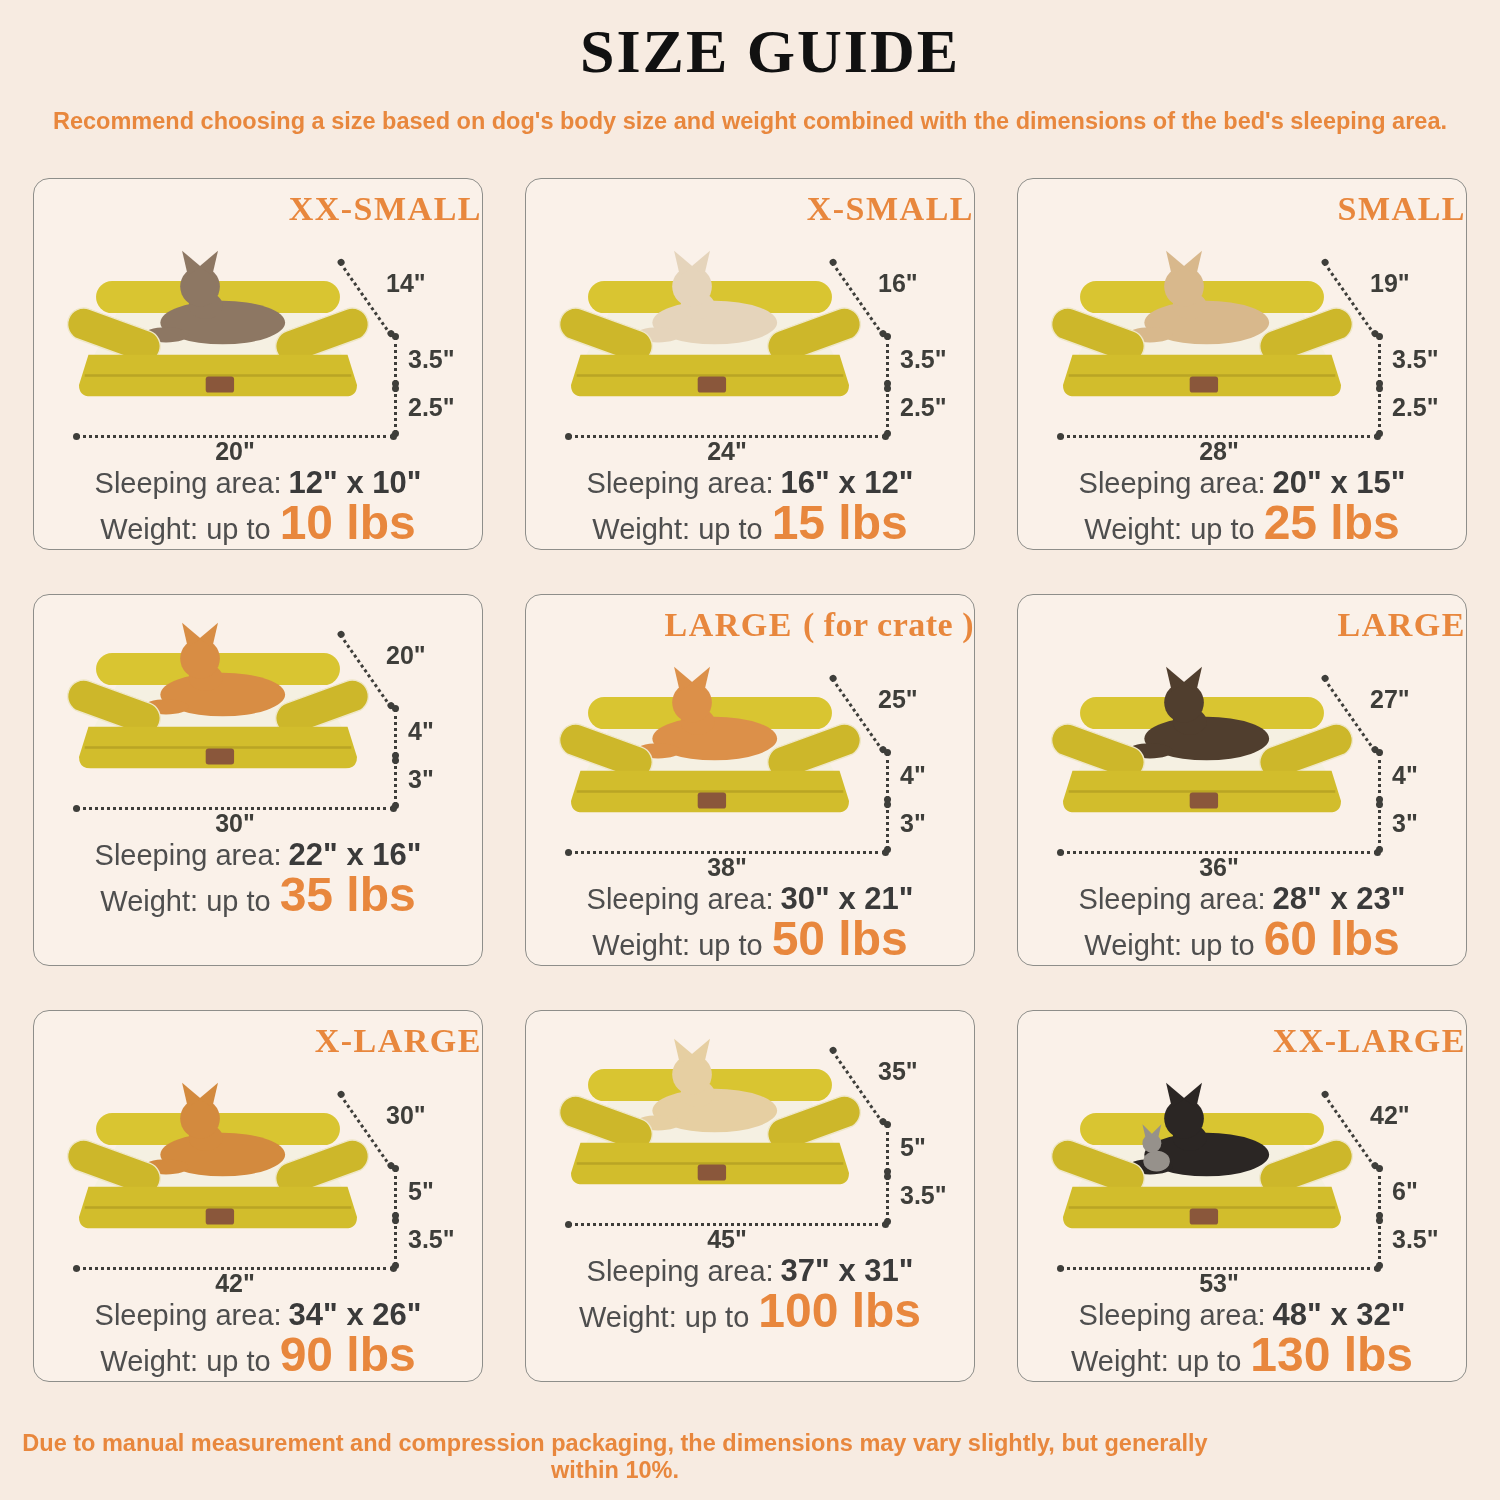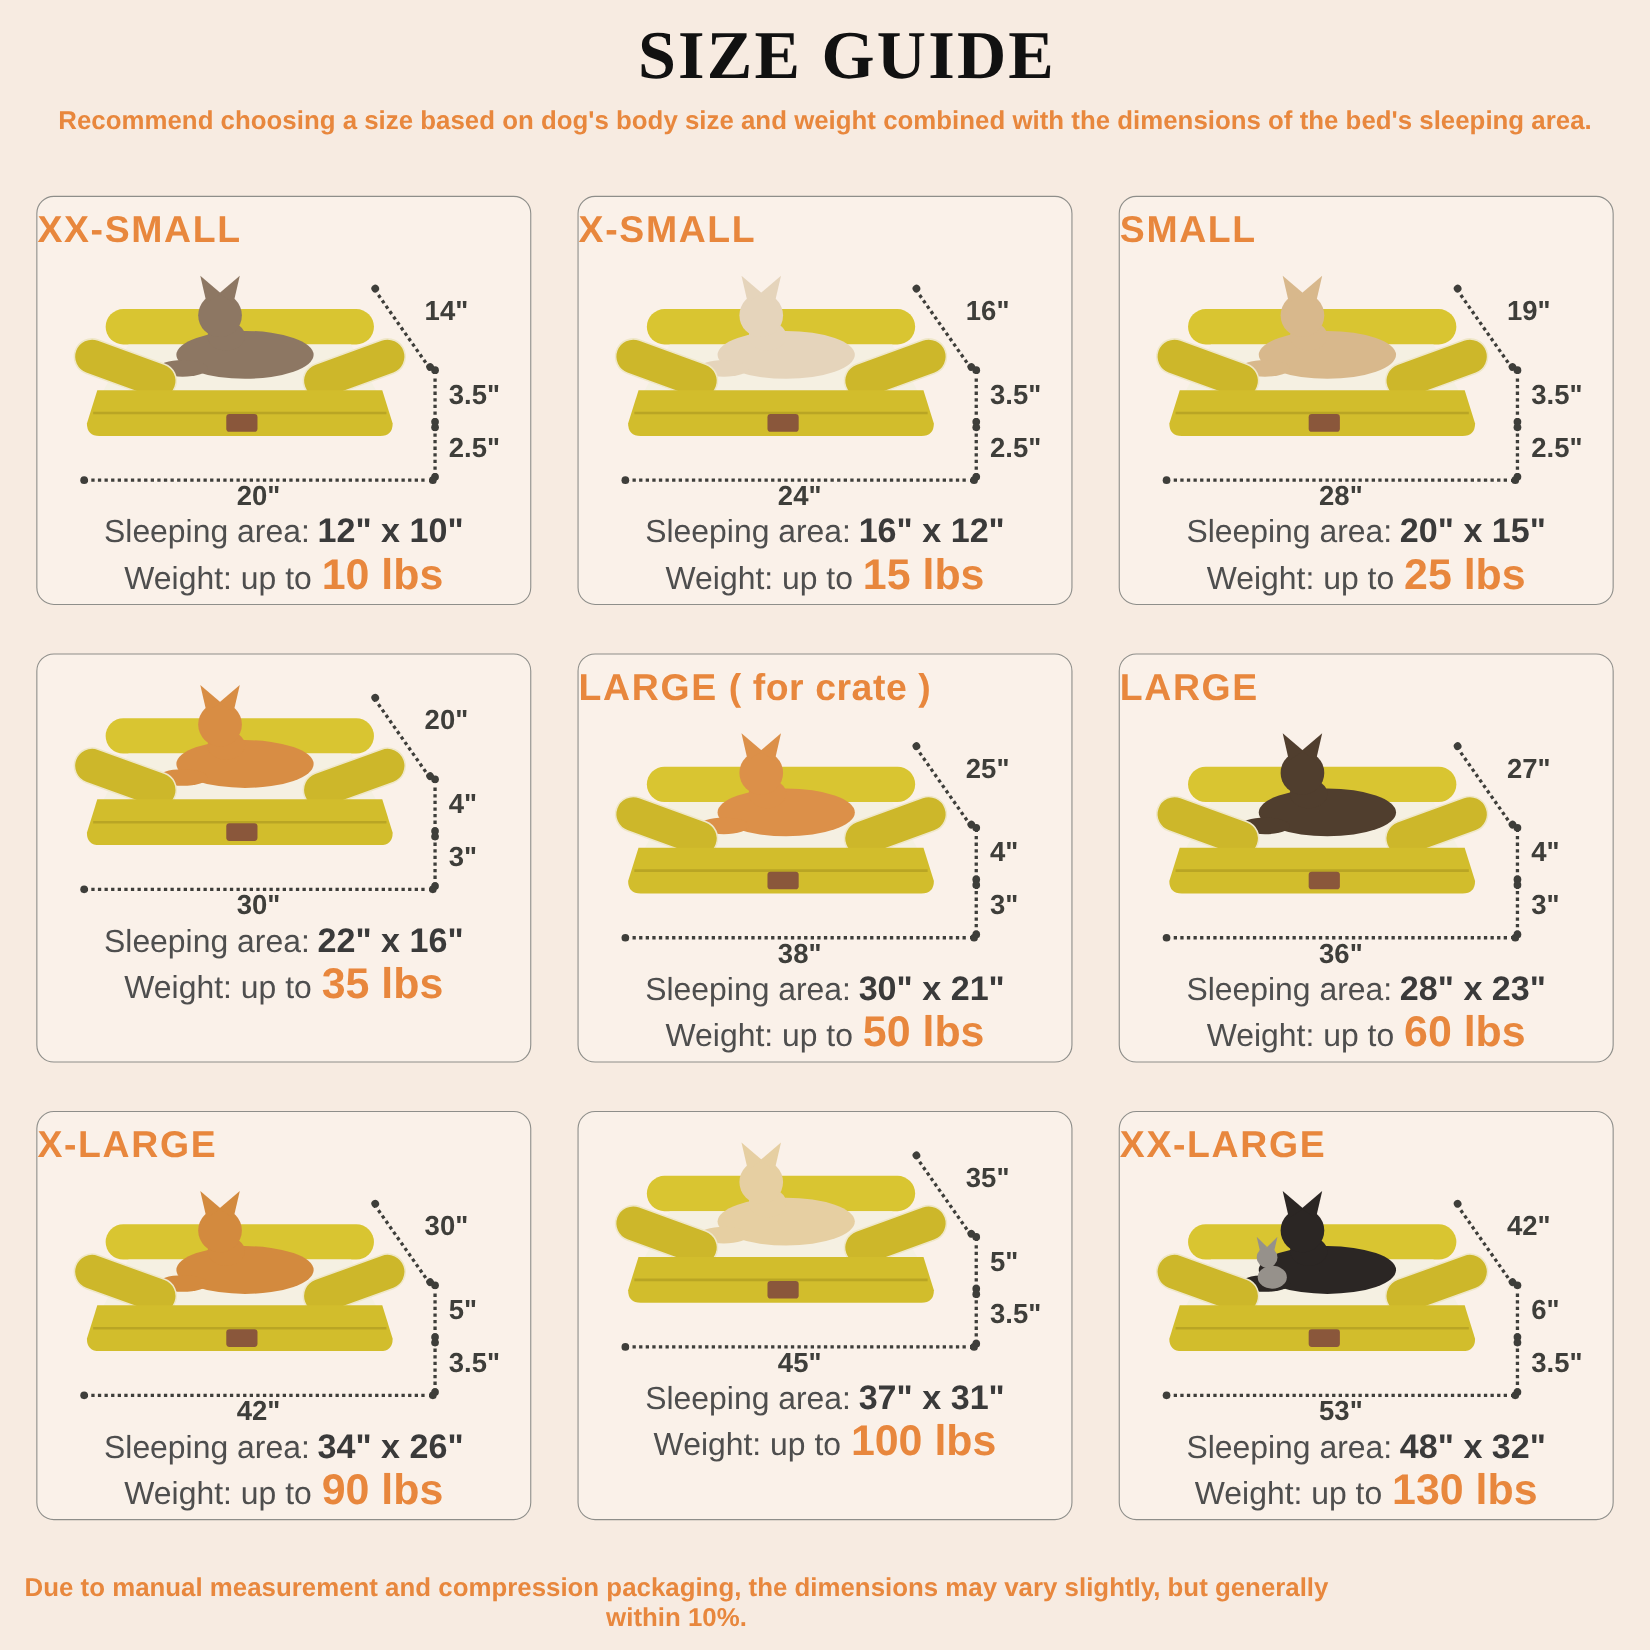--- a/index.html
+++ b/index.html
@@ -25,43 +25,43 @@
     font-family:"Liberation Sans",sans-serif;
     overflow:hidden;
   }
   h1.page-title{
     position:absolute;top:16px;left:0;width:1500px;
     text-align:center;
     font-family:"Liberation Serif",serif;
     font-weight:700;font-size:62px;letter-spacing:2px;color:#111;margin-left:20px;
   }
   p.subtitle{
-    position:absolute;top:96px;left:0;width:1500px;
+    position:absolute;top:108px;left:0;width:1500px;
     text-align:center;font-size:23.5px;font-weight:700;color:var(--accent);
   }
   p.footerline{
     position:absolute;top:1430px;left:0;width:1230px;
     text-align:center;font-size:23.5px;font-weight:700;color:var(--accent);
   }
   .grid{
     position:absolute;left:33px;top:178px;width:1434px;
     display:grid;grid-template-columns:repeat(3,450px);
     column-gap:42px;row-gap:44px;
   }
   .card{
     width:450px;height:372px;
     background:var(--card-bg);
     border:1.5px solid var(--card-border);
     border-radius:16px;
     padding-top:10px;
     overflow:hidden;
   }
   .card-title{
-    text-align:left;height:44px;line-height:40px;
-    font-family:Liberation Sans, sans-serif;
+    text-align:right;height:44px;line-height:40px;
+    font-family:Liberation Serif, serif;
     font-weight:700;font-size:34px;letter-spacing:1.5px;
     color:var(--accent);
   }
   .card-title .suffix{font-size:34px;letter-spacing:0.5px;}
   .card-title .suffix:not(:empty){margin-left:10px;}
   .bed-area{position:relative;width:450px;height:232px;}
   svg.bed{position:absolute;left:28px;top:4px;width:312px;height:190px;}
   .bolster-back{fill:var(--bed-yellow);}
   .cushion{fill:var(--cushion);}
   .arm{fill:var(--bed-yellow-dark);stroke:#efe7c8;stroke-width:1.5;}
@@ -98,21 +98,21 @@
   .dim-width{left:42px;top:204px;width:318px;text-align:center;}
   .sleep-line{
     text-align:center;font-size:29px;color:var(--label-gray);
     height:36px;line-height:36px;
   }
   .sleep-line b{font-size:31px;color:var(--value-dark);margin-left:7px;font-weight:700;}
   .weight-line{
     text-align:center;font-size:29px;color:var(--label-gray);
     height:48px;line-height:44px;
   }
-  .weight-line .wval{font-size:39px;color:var(--accent);margin-left:9px;font-weight:700;}
+  .weight-line .wval{font-size:48px;color:var(--accent);margin-left:9px;font-weight:700;}
 </style>
 </head>
 <body>
 
 <h1 class="page-title">SIZE GUIDE</h1>
 <p class="subtitle">Recommend choosing a size based on dog's body size and weight combined with the dimensions of the bed's sleeping area.</p>
 
 <section class="grid" id="grid">
   <article class="card">
     <h2 class="card-title"><span>XX-SMALL</span><span class="suffix"></span></h2>

